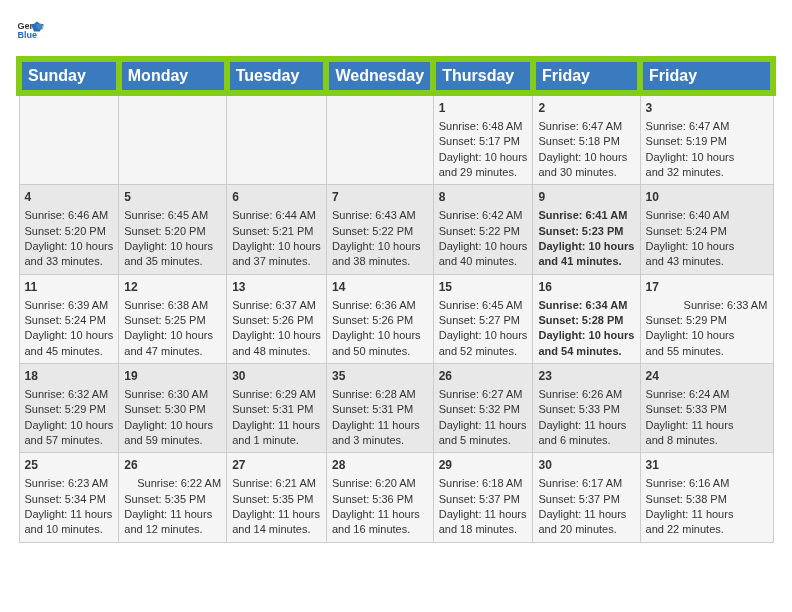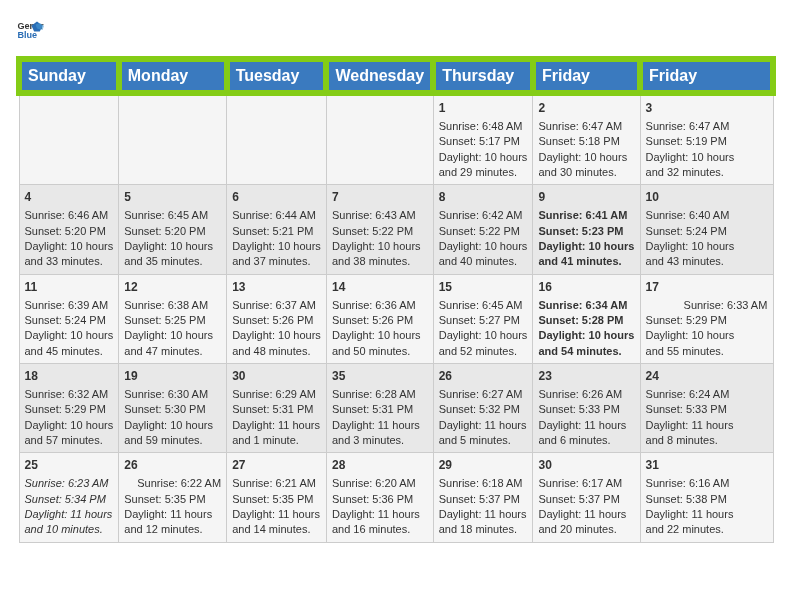--- a/index.html
+++ b/index.html
@@ -223,21 +223,21 @@
         <td><span class="day-num">23</span><span style="white-space: pre-line;">Sunrise: 6:26 AM
 Sunset: 5:33 PM
 Daylight: 11 hours
 and 6 minutes.</span></td>
         <td><span class="day-num">24</span><span style="white-space: pre-line;">Sunrise: 6:24 AM
 Sunset: 5:33 PM
 Daylight: 11 hours
 and 8 minutes.</span></td>
       </tr>
       <tr>
-        <td><span class="day-num">25</span><span style="white-space: pre-line; font-style: italic;">Sunrise: 6:23 AM
+        <td><span class="day-num">25</span><span style="white-space: pre-line;">Sunrise: 6:23 AM
 Sunset: 5:34 PM
 Daylight: 11 hours
 and 10 minutes.</span></td>
         <td><span class="day-num">26</span><span style="white-space: pre-line; margin-left: 13px;">Sunrise: 6:22 AM
 Sunset: 5:35 PM
 Daylight: 11 hours
 and 12 minutes.</span></td>
         <td><span class="day-num">27</span><span style="white-space: pre-line;">Sunrise: 6:21 AM
 Sunset: 5:35 PM
 Daylight: 11 hours

